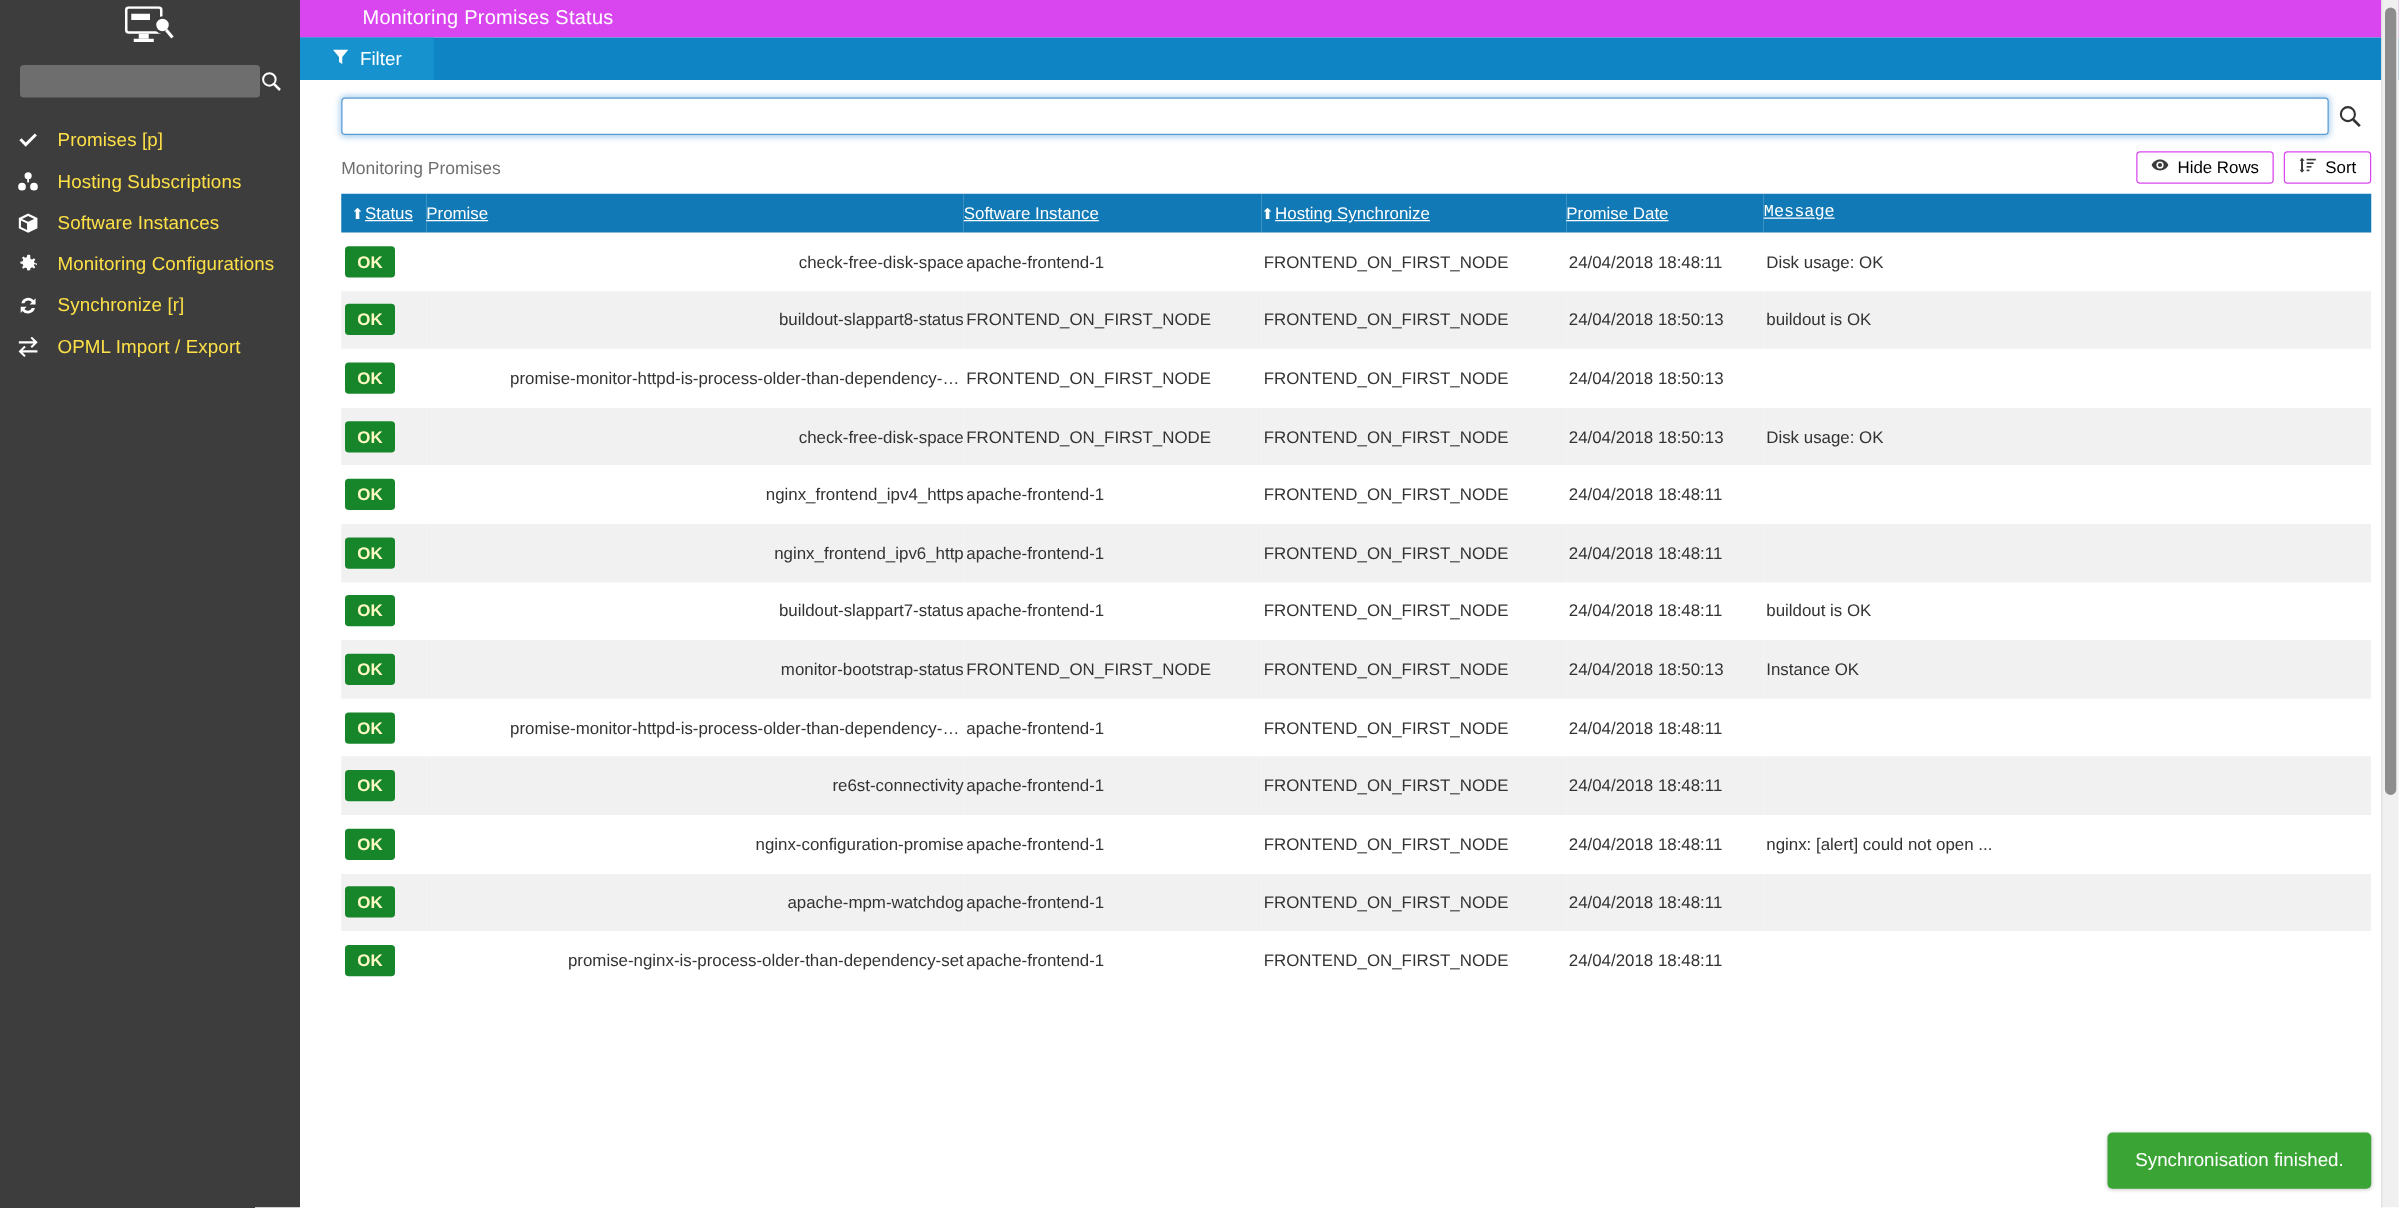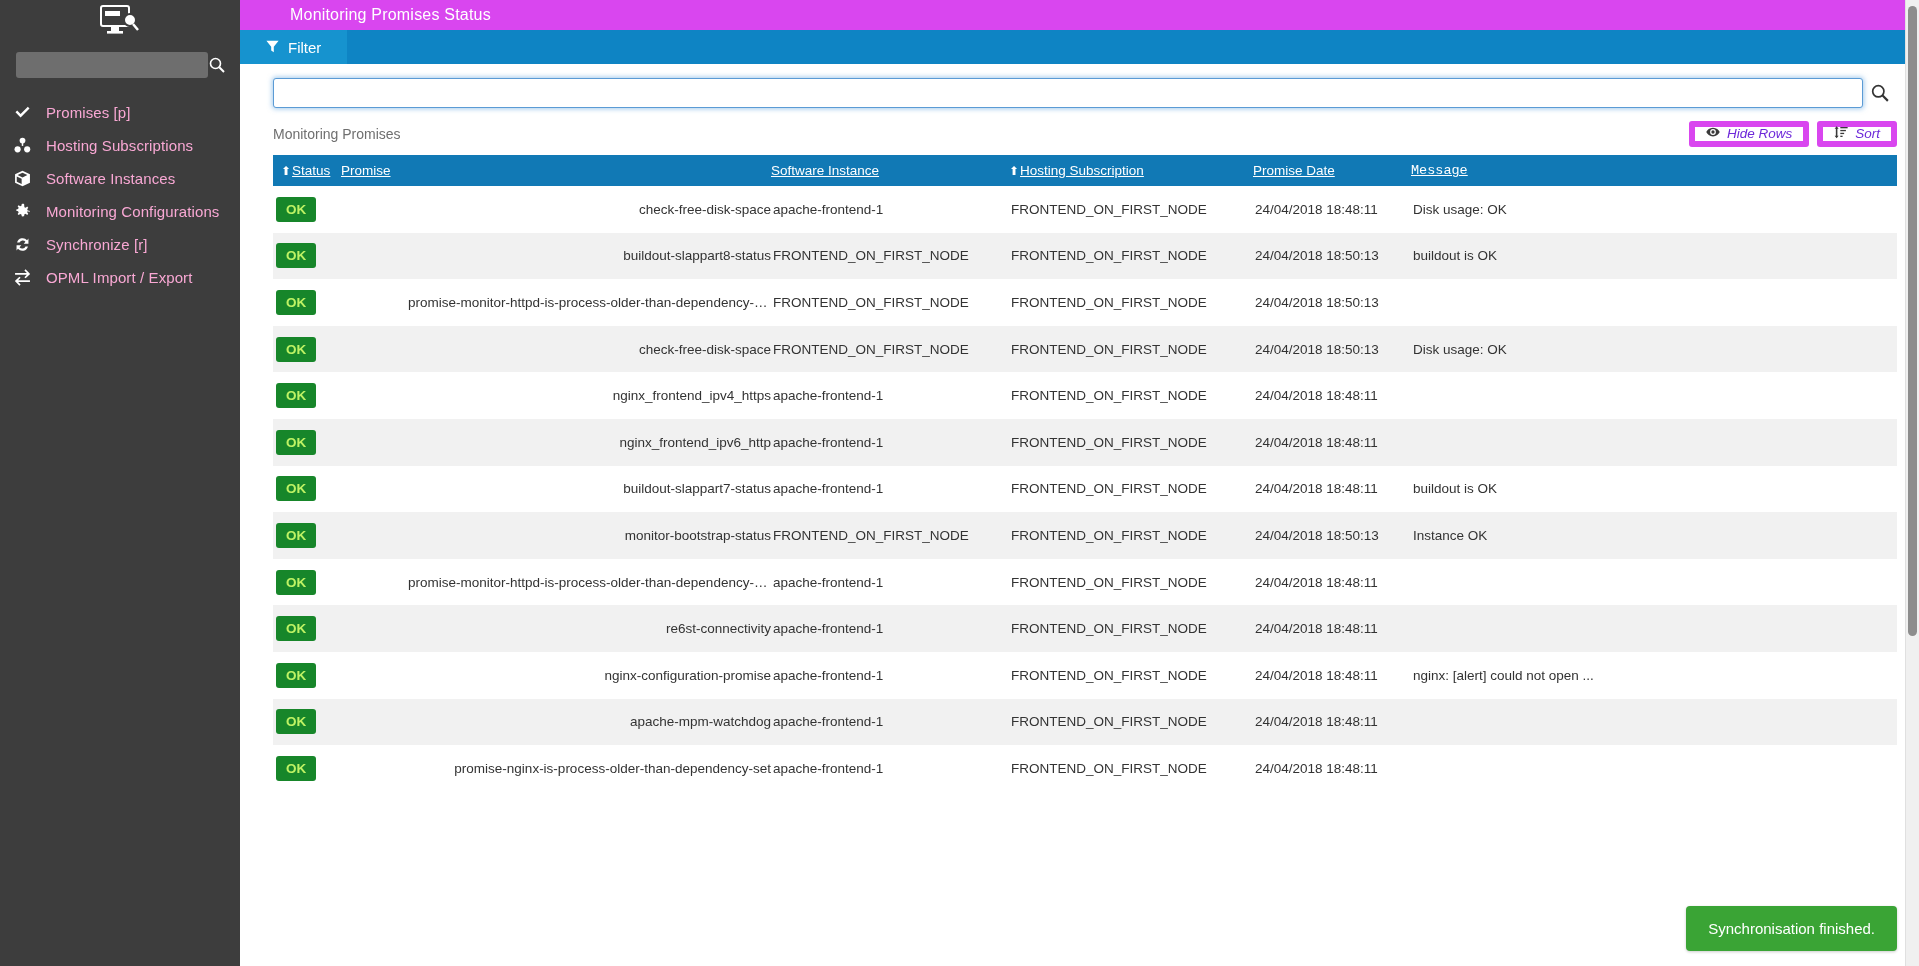--- a/index.html
+++ b/index.html
@@ -29,21 +29,21 @@
     color: #fff; font-size: 13px; padding: 0 8px; outline: none;
     font-family: "Liberation Sans", sans-serif;
   }
   .side-search .sicon {
     width: 28px; text-align: center; color: #fff; font-size: 17px;
     display: flex; align-items: center; justify-content: center;
   }
   .nav { margin-top: 14px; }
   .nav-item {
     display: flex; align-items: center; height: 33px;
-    padding-left: 14px; color: #f9a8d4; font-size: 15px; cursor: pointer;
+    padding-left: 14px; color: #fde047; font-size: 15px; cursor: pointer;
   }
   .nav-ico {
     width: 32px; min-width: 32px; display: flex; align-items: center;
     justify-content: flex-start; color: #fff;
   }
   .nav-ico svg { width: 17px; height: 17px; fill: #fff; }
   .nav-label { font-size: 15px; line-height: 1; letter-spacing: .1px; }
 
   
   .main {
@@ -85,23 +85,23 @@
     color: #333; font-size: 18px; cursor: pointer;
   }
 
   .captionrow {
     display: flex; align-items: center; justify-content: space-between;
     padding: 9px 22px 0 23px; height: 42px;
   }
   .caption { font-size: 14px; color: #6f6f6f; }
   .actbtns { display: flex; gap: 8px; }
   .actbtn {
-    border: 6px solid #d946ef; background: #fff; border-radius: 3px;
+    border: 1px solid #d946ef; background: #fff; border-radius: 3px;
     height: 26px; display: flex; align-items: center; gap: 7px;
-    padding: 0 11px; font-size: 13.5px; color: #6d28d9; cursor: pointer; font-style: italic;
+    padding: 0 11px; font-size: 13.5px; color: #000000; cursor: pointer;
   }
   .actbtn svg { width: 14px; height: 14px; fill: #3a3a3a; }
 
   
   .tablewrap { padding: 5px 22px 0 23px; }
   table { width: 100%; border-collapse: collapse; table-layout: fixed; }
   thead th {
     background: #1179b5; color: #fff; height: 31px; text-align: left;
     font-weight: normal; font-size: 13.5px; padding: 0 0 0 0;
   }
@@ -120,21 +120,21 @@
   tbody tr { height: 46.6px; }
   tbody tr:nth-child(even) { background: #f1f1f1; }
   tbody tr:nth-child(odd) { background: #fff; }
   tbody td {
     font-size: 13.5px; color: #333; vertical-align: middle;
     padding: 0; white-space: nowrap; overflow: hidden; text-overflow: ellipsis;
   }
   td.c-status { padding-left: 3px; }
   .badge {
     display: inline-flex; align-items: center; justify-content: center;
-    background: #17862a; color: #bef264; border-radius: 3px;
+    background: #17862a; color: #fef9c3; border-radius: 3px;
     width: 40px; height: 25px; font-size: 13.5px; font-weight: bold;
     cursor: pointer;
   }
   td.c-promise { padding-left: 67px; text-align: right; }
   td.c-si, td.c-hs, td.c-pd, td.c-msg { padding-left: 2px; }
 
   
   .toast {
     position: absolute; right: 22px; bottom: 15px;
     background: #3aa435; color: #fff; border-radius: 4px;
@@ -318,21 +318,21 @@
                   </span>
               </th>
               <th class="col-si">
                 <span class="hc">
                     <a>Software Instance</a>
                   </span>
               </th>
               <th class="col-hs">
                 <span class="hc">
                   <span class="arr">⬆</span>
-                  <a>Hosting Subscription</a>
+                  <a>Hosting Synchronize</a>
                 </span>
               </th>
               <th class="col-pd">
                 <span class="hc">
                     <a>Promise Date</a>
                   </span>
               </th>
               <th class="col-msg">
                 <span class="hc">
                     <a>Message</a>

